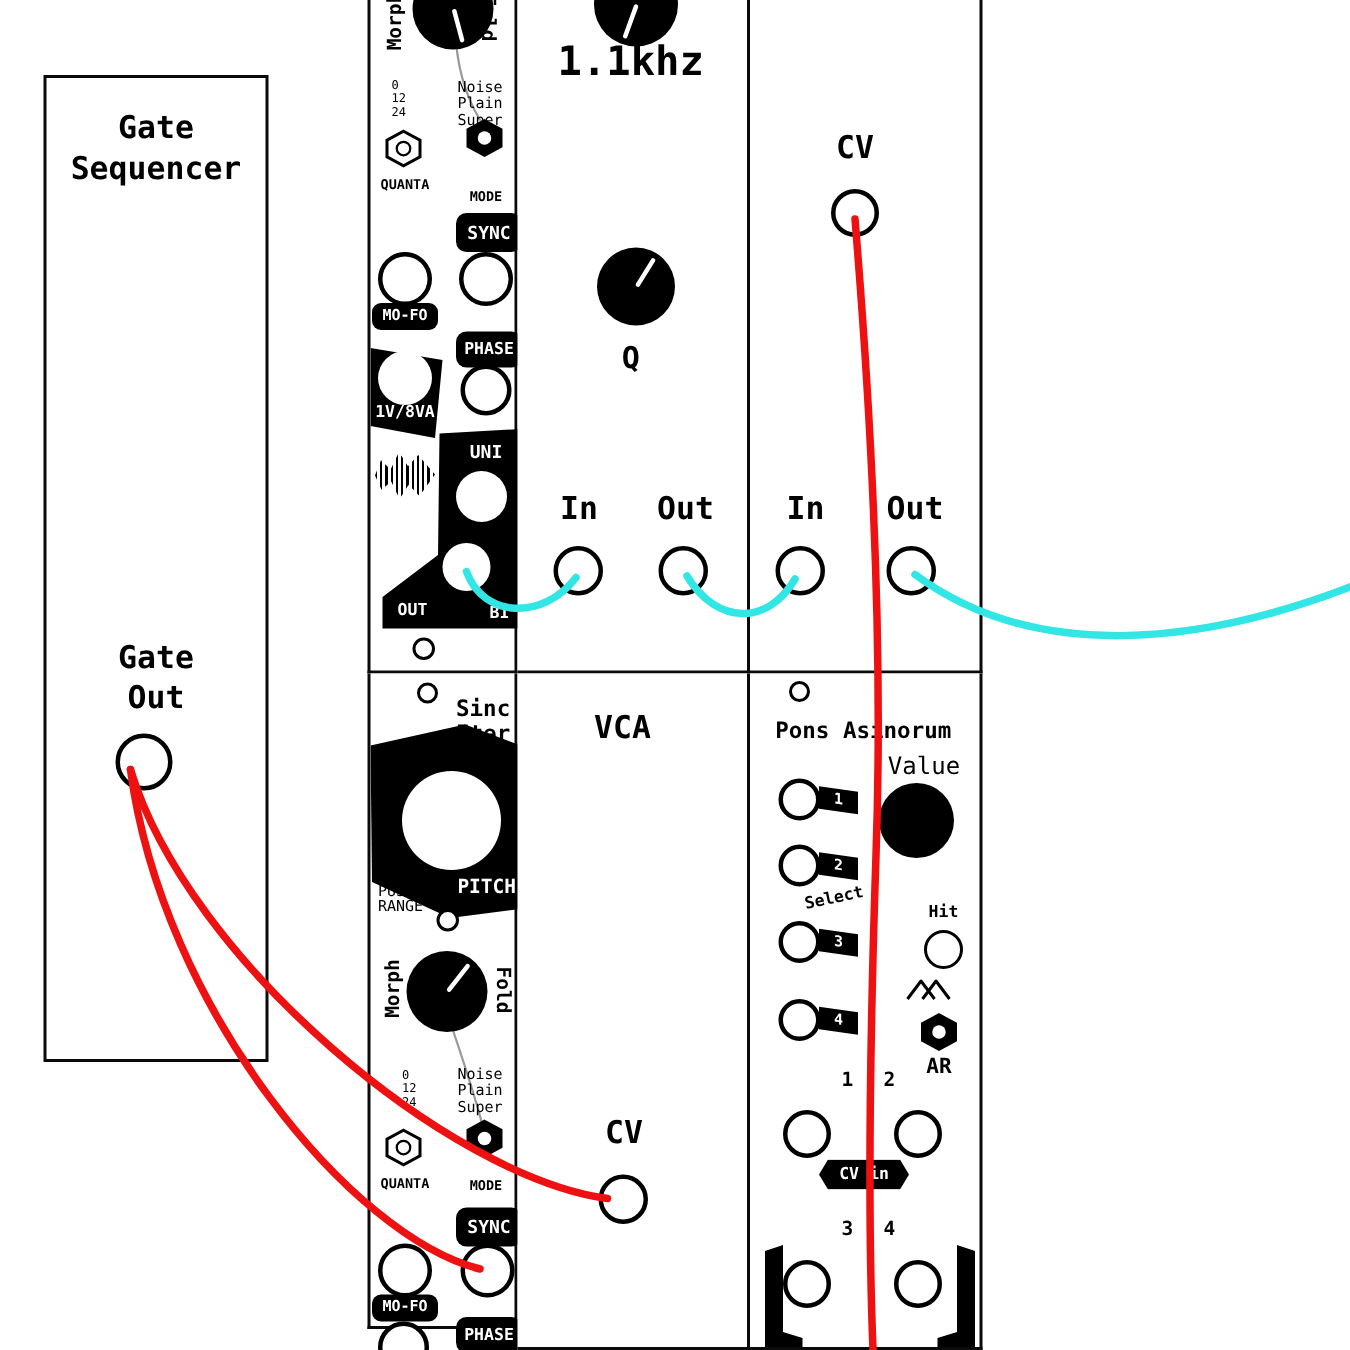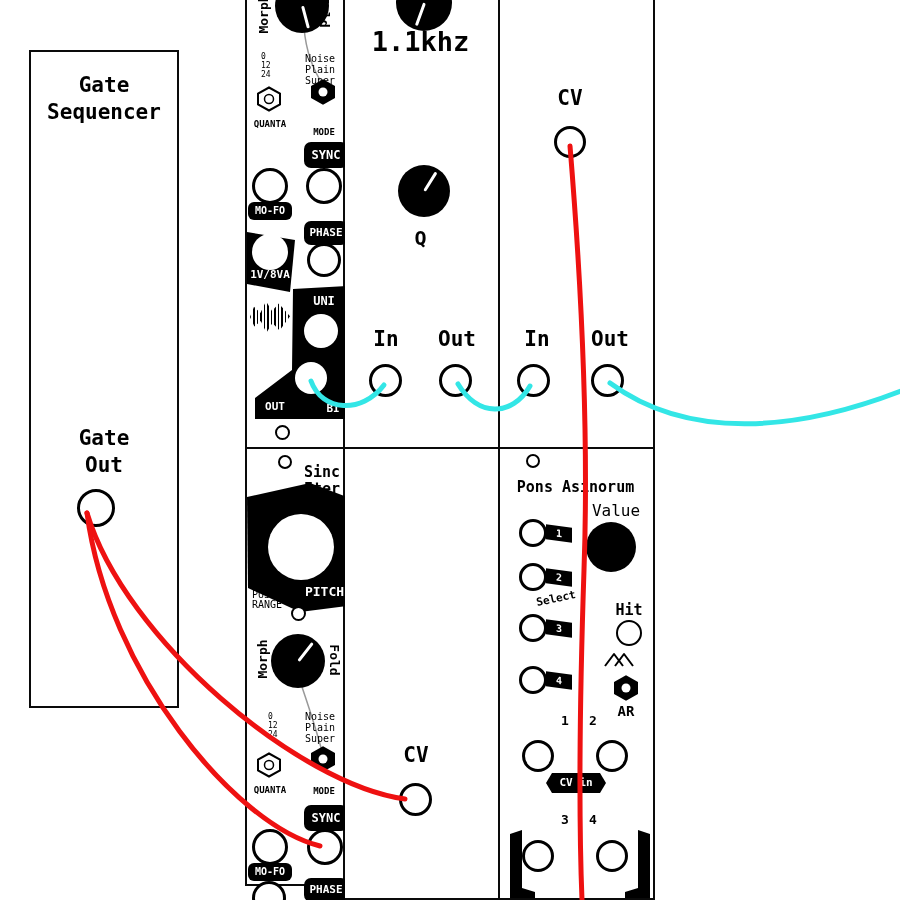--- a/index.html
+++ b/index.html
@@ -143,20 +143,21 @@
       <div class="ptr" style="height:22px;transform:rotate(32deg)"></div>
     </div>
   <div class="lbl ctr b" style="left:0;top:226px;width:151px;font-size:20px">Q</div>
   <div class="lbl ctr b" style="left:19px;top:327px;width:44px;font-size:21px">In</div>
   <div class="lbl ctr b" style="left:88px;top:327px;width:48px;font-size:21px">Out</div>
   <div class="jack" style="left:24px;top:364px;width:33px;height:33px"></div>
   <div class="jack" style="left:94px;top:364px;width:33px;height:33px"></div>
 </div>
 
 <div class="module noTop noLeft" style="left:345px;top:449px;width:155px;height:451px">
+  <div class="lbl ctr b" style="left:0;top:24px;width:140px;font-size:21px">VCA</div>
   <div class="lbl ctr b" style="left:36px;top:294px;width:70px;font-size:21px">CV</div>
   <div class="jack" style="left:54px;top:334px;width:33px;height:33px"></div>
 </div>
 
 <div class="module noTop noLeft" style="left:500px;top:0;width:155px;height:449px">
   <div class="lbl ctr b" style="left:35px;top:86px;width:70px;font-size:21px">CV</div>
   <div class="jack" style="left:54px;top:126px;width:32px;height:32px"></div>
   <div class="lbl ctr b" style="left:15px;top:327px;width:44px;font-size:21px">In</div>
   <div class="lbl ctr b" style="left:86px;top:327px;width:48px;font-size:21px">Out</div>
   <div class="jack" style="left:17px;top:364px;width:33px;height:33px"></div>
@@ -176,21 +177,21 @@
   <div class="jack" style="left:19px;top:70px;width:28px;height:28px"></div>
   <div class="flag" style="left:46px;top:77px">1</div>
   <div class="jack" style="left:19px;top:114px;width:28px;height:28px"></div>
   <div class="flag" style="left:46px;top:121px">2</div>
   <div class="lbl ctr b" style="left:25px;top:143px;width:62px;font-size:11px;transform:rotate(-12deg)">Select</div>
   <div class="jack" style="left:19px;top:165px;width:28px;height:28px"></div>
   <div class="flag" style="left:46px;top:172px">3</div>
   <div class="jack" style="left:19px;top:217px;width:28px;height:28px"></div>
   <div class="flag" style="left:46px;top:224px">4</div>
 
-  <div class="lbl ctr b" style="left:99px;top:152px;width:60px;font-size:15px">Hit</div>
+  <div class="lbl ctr b" style="left:99px;top:152px;width:60px;font-size:11px">Hit</div>
   <div class="jack" style="left:116px;top:171px;width:26px;height:26px;border-width:2.5px"></div>
   <svg class="layer" style="left:103px;top:202px" width="34" height="16">
       <path d="M2,15 L11,3 L20,15 M12,15 L21,3 L30,15" fill="none" stroke="#000" stroke-width="2" stroke-linejoin="round"></path>
     </svg>
   <svg class="layer" style="left:113px;top:226px" width="26" height="26">
       <polygon points="13,1.5 24,7.5 24,18.5 13,24.5 2,18.5 2,7.5" fill="#000" stroke="#000" stroke-width="2"></polygon>
       <circle cx="13" cy="13" r="4.5" fill="#fff"></circle>
     </svg>
   <div class="lbl ctr b" style="left:99px;top:254px;width:54px;font-size:14px">AR</div>
 

